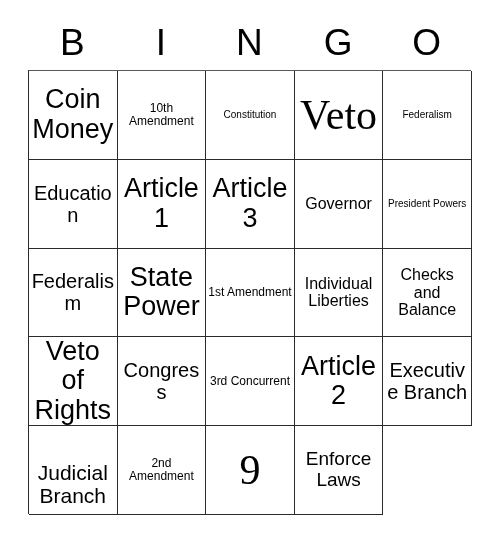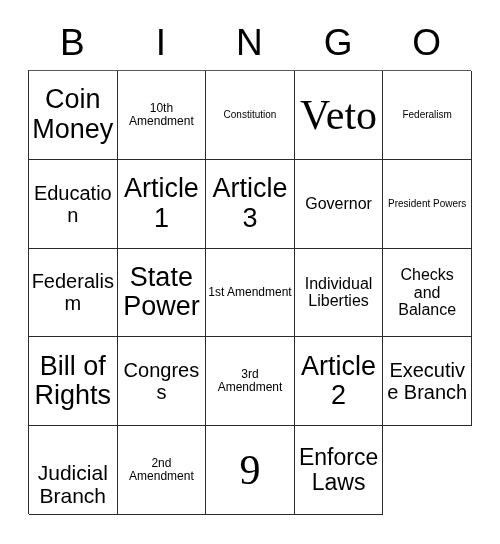--- a/index.html
+++ b/index.html
@@ -70,21 +70,21 @@
     width: 100%;
     word-wrap: break-word;
   }
 
   
   .fs-xxs { font-size: 12px; }
   .fs-xs  { font-size: 10px; }
   .fs-s   { font-size: 20px; }
   .fs-sm  { font-size: 16px; }
   .fs-m   { font-size: 16px; }
-  .fs-ml  { font-size: 23px; }
+  .fs-ml  { font-size: 19px; }
   .fs-l   { font-size: 21px; margin-top: 28px; }
   .fs-xxl { font-size: 27px; }
   .fs-h1  { font-size: 30px; }
   .fs-h2  { font-size: 42px; font-family: Liberation Serif, serif; }
 </style>
 </head>
 <body>
 
 <div id="bingo-card">
 
@@ -140,27 +140,27 @@
       <span class="cell-text fs-xxs">1st Amendment</span>
     </div>
     <div class="cell">
       <span class="cell-text fs-sm">Individual Liberties</span>
     </div>
 
     <div class="cell">
       <span class="cell-text fs-m">Checks and Balance</span>
     </div>
     <div class="cell">
-      <span class="cell-text fs-xxl">Bill of Rights</span>
+      <span class="cell-text fs-xxl">Veto of Rights</span>
     </div>
     <div class="cell">
       <span class="cell-text fs-s">Congress</span>
     </div>
     <div class="cell">
-      <span class="cell-text fs-xxs">3rd Amendment</span>
+      <span class="cell-text fs-xxs">3rd Concurrent</span>
     </div>
     <div class="cell">
       <span class="cell-text fs-xxl">Article 2</span>
     </div>
 
     <div class="cell">
       <span class="cell-text fs-s">Executive Branch</span>
     </div>
     <div class="cell">
       <span class="cell-text fs-l">Judicial Branch</span>

